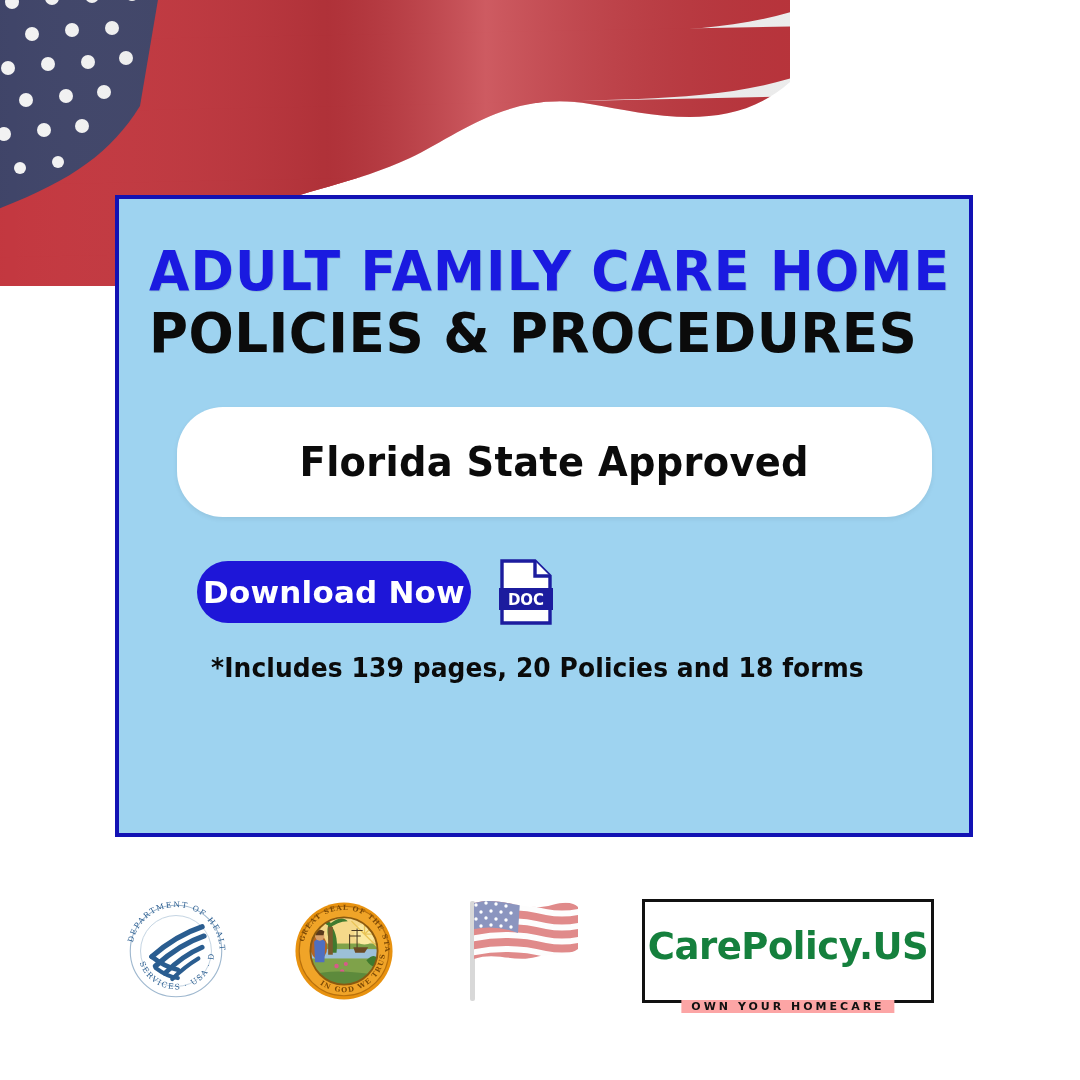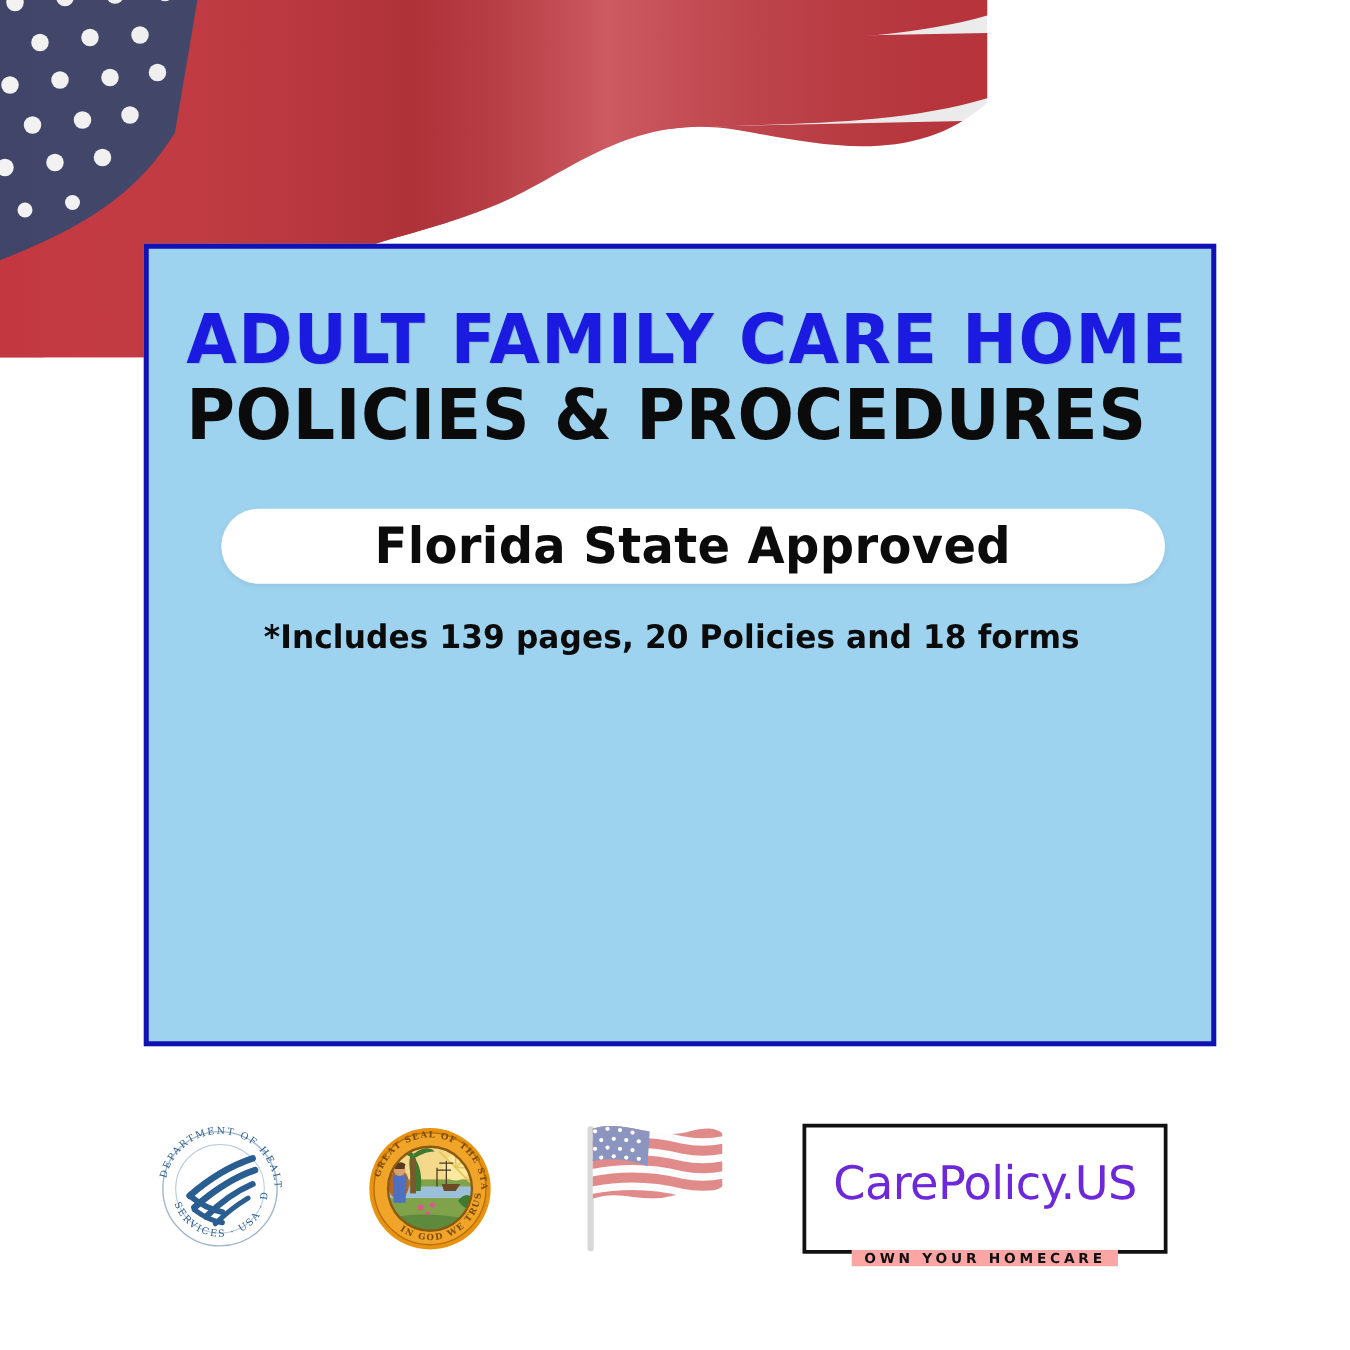--- a/index.html
+++ b/index.html
@@ -67,21 +67,21 @@
     color: #0b0b0b;
     font-size: 56px;
     margin-top: 4px;
     letter-spacing: 0.5px;
   }
 
   
   #approved-pill {
     margin: 46px 0 0 28px;
     width: 755px;
-    height: 60px;
+    height: 110px;
     background: #ffffff;
     border-radius: 46px;
     display: flex;
     align-items: center;
     justify-content: center;
     box-shadow: 0 2px 5px rgba(0,0,0,0.07);
   }
   #approved-pill span {
     font-family: "DejaVu Sans", sans-serif;
     font-weight: bold;
@@ -166,23 +166,23 @@
     height: 104px;
     border: 3px solid #111111;
     position: relative;
     background: #ffffff;
     display: flex;
     align-items: center;
     justify-content: center;
   }
   #carepolicy-wordmark {
     font-family: "DejaVu Sans", sans-serif;
-    font-weight: normal;
+    font-weight: bold;
     font-size: 37px;
-    color: #6d28d9;
+    color: #15803d;
     letter-spacing: -0.5px;
     margin-top: -10px;
   }
   #carepolicy-tagline {
     position: absolute;
     bottom: -13px;
     left: 50%;
     transform: translateX(-50%);
     background: #fca5a5;
     padding: 0 10px;
@@ -262,20 +262,30 @@
 
       <div class="headline headline-1">ADULT FAMILY CARE HOME</div>
 
       <div class="headline headline-2">POLICIES &amp; PROCEDURES</div>
 
       <div id="approved-pill">
         <span>Florida State Approved</span>
       </div>
 
 
+      <div id="cta-row">
+        <button id="download-button">Download Now</button>
+
+        <svg id="doc-icon" viewBox="0 0 54 66" aria-hidden="true">
+          <path d="M3,2 L36,2 L51,17 L51,64 L3,64 Z" fill="#ffffff" stroke="#1c1c9e" stroke-width="3.4" stroke-linejoin="miter"></path>
+          <path d="M36,2 L36,17 L51,17" fill="#ffffff" stroke="#1c1c9e" stroke-width="3.4" stroke-linejoin="miter"></path>
+          <rect x="0" y="29" width="54" height="22" fill="#1c1c9e"></rect>
+          <text x="27" y="45.5" text-anchor="middle" font-family="DejaVu Sans, sans-serif" font-size="15" font-weight="bold" fill="#ffffff">DOC</text>
+        </svg>
+      </div>
 
       <div id="footnote">*Includes 139 pages, 20 Policies and 18 forms</div>
     </div>
   </div>
 
   <div id="footer-logos">
 
     <div class="logo-slot">
       <svg width="112" height="112" viewBox="0 0 120 120" aria-hidden="true">
         <defs>

